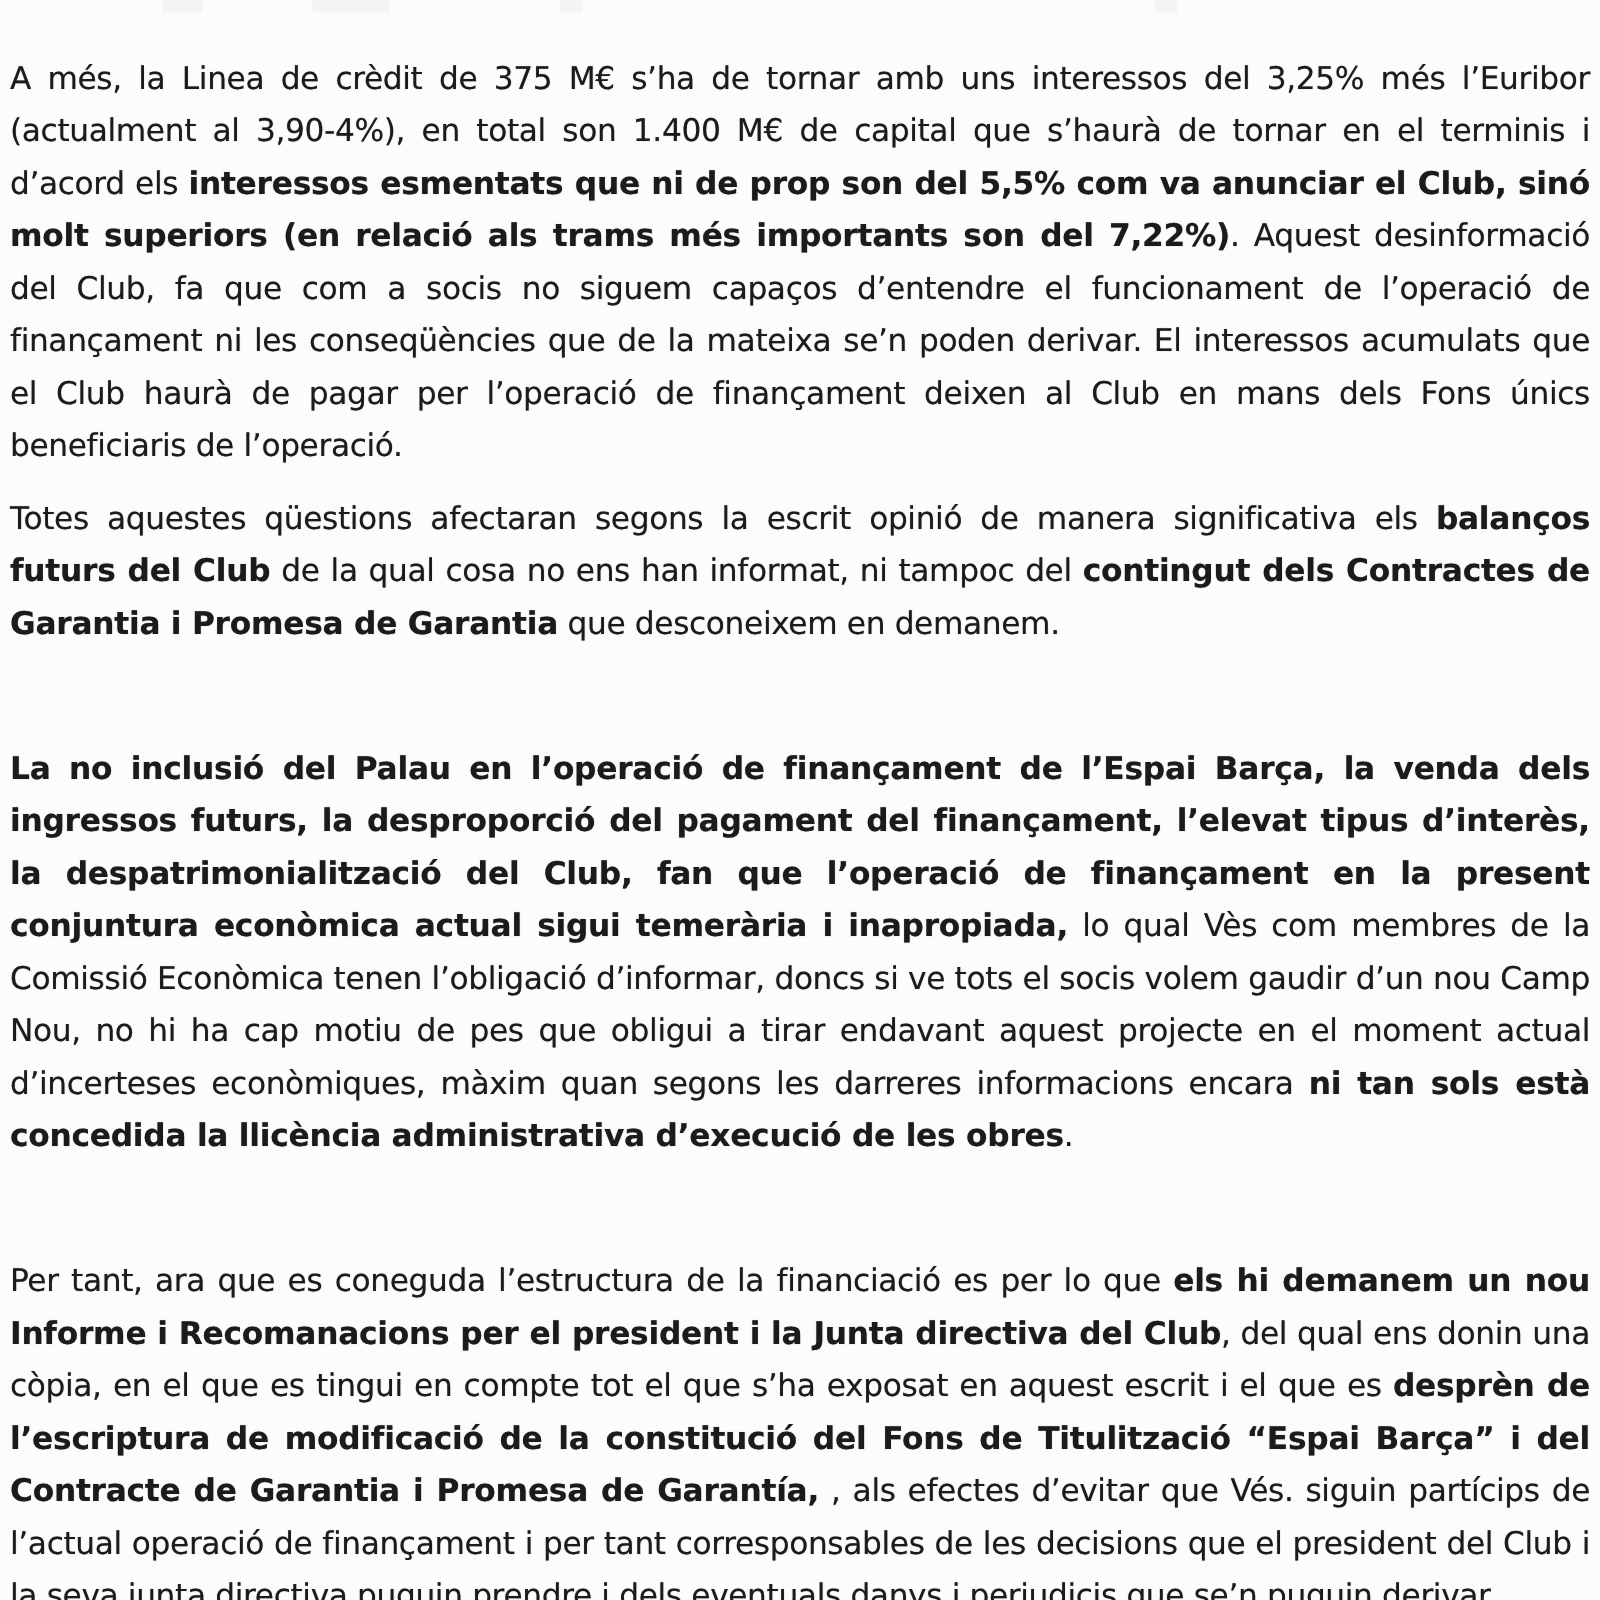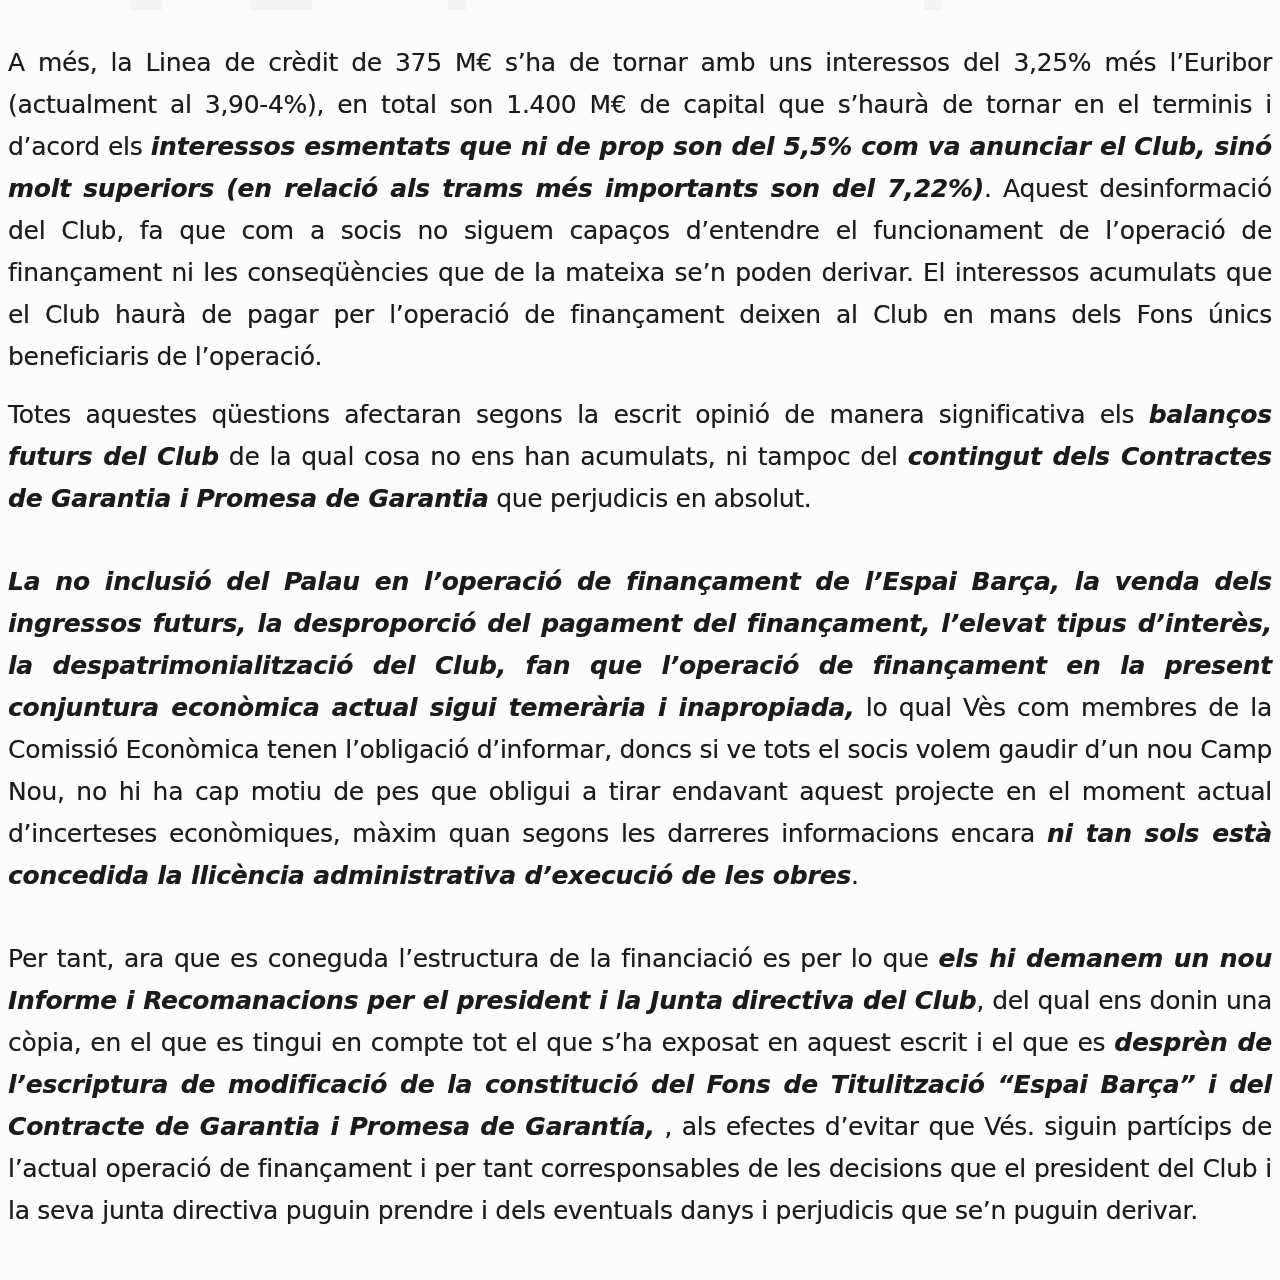--- a/index.html
+++ b/index.html
@@ -24,24 +24,23 @@
     font-size: 25px;
     line-height: 42px;
     letter-spacing: -0.3px;
     text-align: justify;
     margin: 0 0 16px 0;
     text-shadow: 0 0 0.7px rgba(20,20,20,0.55);
   }
   .para b {
     font-weight: bold;
     letter-spacing: -0.2px;
-    font-style: italic;
   }
   .gap-large {
-    margin-top: 41px;
+    margin-top: 74px;
   }
   
   .artifact {
     position: absolute;
     top: 0;
     height: 10px;
     background: #f4f4f4;
   }
   .a1 { left: 130px; width: 32px; }
   .a2 { left: 250px; width: 62px; }
@@ -52,18 +51,18 @@
 <body>
 
 <div class="artifact a1"></div>
 <div class="artifact a2"></div>
 <div class="artifact a3"></div>
 <div class="artifact a4"></div>
 
 <div class="page">
   <p class="para"><span>A més, la Linea de crèdit de 375 M€ s’ha de tornar amb uns interessos del 3,25% més l’Euribor (actualment al 3,90-4%), en total son 1.400 M€ de capital que s’haurà de tornar en el terminis i d’acord els </span><b>interessos esmentats que ni de prop son del 5,5% com va anunciar el Club, sinó molt superiors (en relació als trams més importants son del 7,22%)</b><span>. Aquest desinformació del Club, fa que com a socis no siguem capaços d’entendre el funcionament de l’operació de finançament ni les conseqüències que de la mateixa se’n poden derivar.  El interessos  acumulats que el Club haurà de pagar per l’operació de finançament deixen al Club en mans dels Fons únics beneficiaris de l’operació.</span></p>
 
-  <p class="para"><span>Totes aquestes qüestions afectaran segons la escrit opinió de manera significativa els </span><b>balanços futurs del Club</b><span> de la qual cosa no ens han acumulats, ni tampoc del </span><b>contingut dels Contractes de Garantia i Promesa de Garantia</b><span> que perjudicis en absolut.</span></p>
+  <p class="para"><span>Totes aquestes qüestions afectaran segons la escrit opinió de manera significativa els </span><b>balanços futurs del Club</b><span> de la qual cosa no ens han informat, ni tampoc del </span><b>contingut dels Contractes de Garantia i Promesa de Garantia</b><span> que desconeixem en demanem.</span></p>
 
   <p class="para gap-large"><b>La no inclusió del Palau en l’operació de finançament de l’Espai Barça, la venda dels ingressos futurs, la desproporció del pagament del finançament, l’elevat tipus d’interès, la despatrimonialització del Club, fan que l’operació de finançament en la present conjuntura econòmica actual sigui temerària i inapropiada,</b><span> lo qual Vès com membres de la Comissió Econòmica tenen l’obligació d’informar, doncs si ve tots el socis volem gaudir d’un nou Camp Nou, no hi ha cap motiu de pes que obligui a tirar endavant aquest projecte en el moment actual d’incerteses econòmiques, màxim quan segons les darreres informacions encara </span><b>ni tan sols està concedida la llicència administrativa d’execució de les obres</b><span>.</span></p>
 
   <p class="para gap-large"><span>Per tant, ara que es coneguda l’estructura de la financiació es per lo que </span><b>els hi demanem un nou Informe i Recomanacions per el president i la Junta directiva del Club</b><span>, del qual ens donin una còpia, en el que es tingui en compte tot el que s’ha exposat en aquest escrit i el que es </span><b>desprèn de l’escriptura de modificació de la constitució del Fons de Titulització “Espai Barça” i del Contracte de Garantia i Promesa de Garantía,</b><span> , als efectes d’evitar que Vés. siguin partícips de l’actual operació de finançament i per tant corresponsables de les decisions que el president del Club i la seva junta directiva puguin prendre i dels eventuals danys i perjudicis que se’n puguin derivar.</span></p>
 </div>
 
 </body></html>

